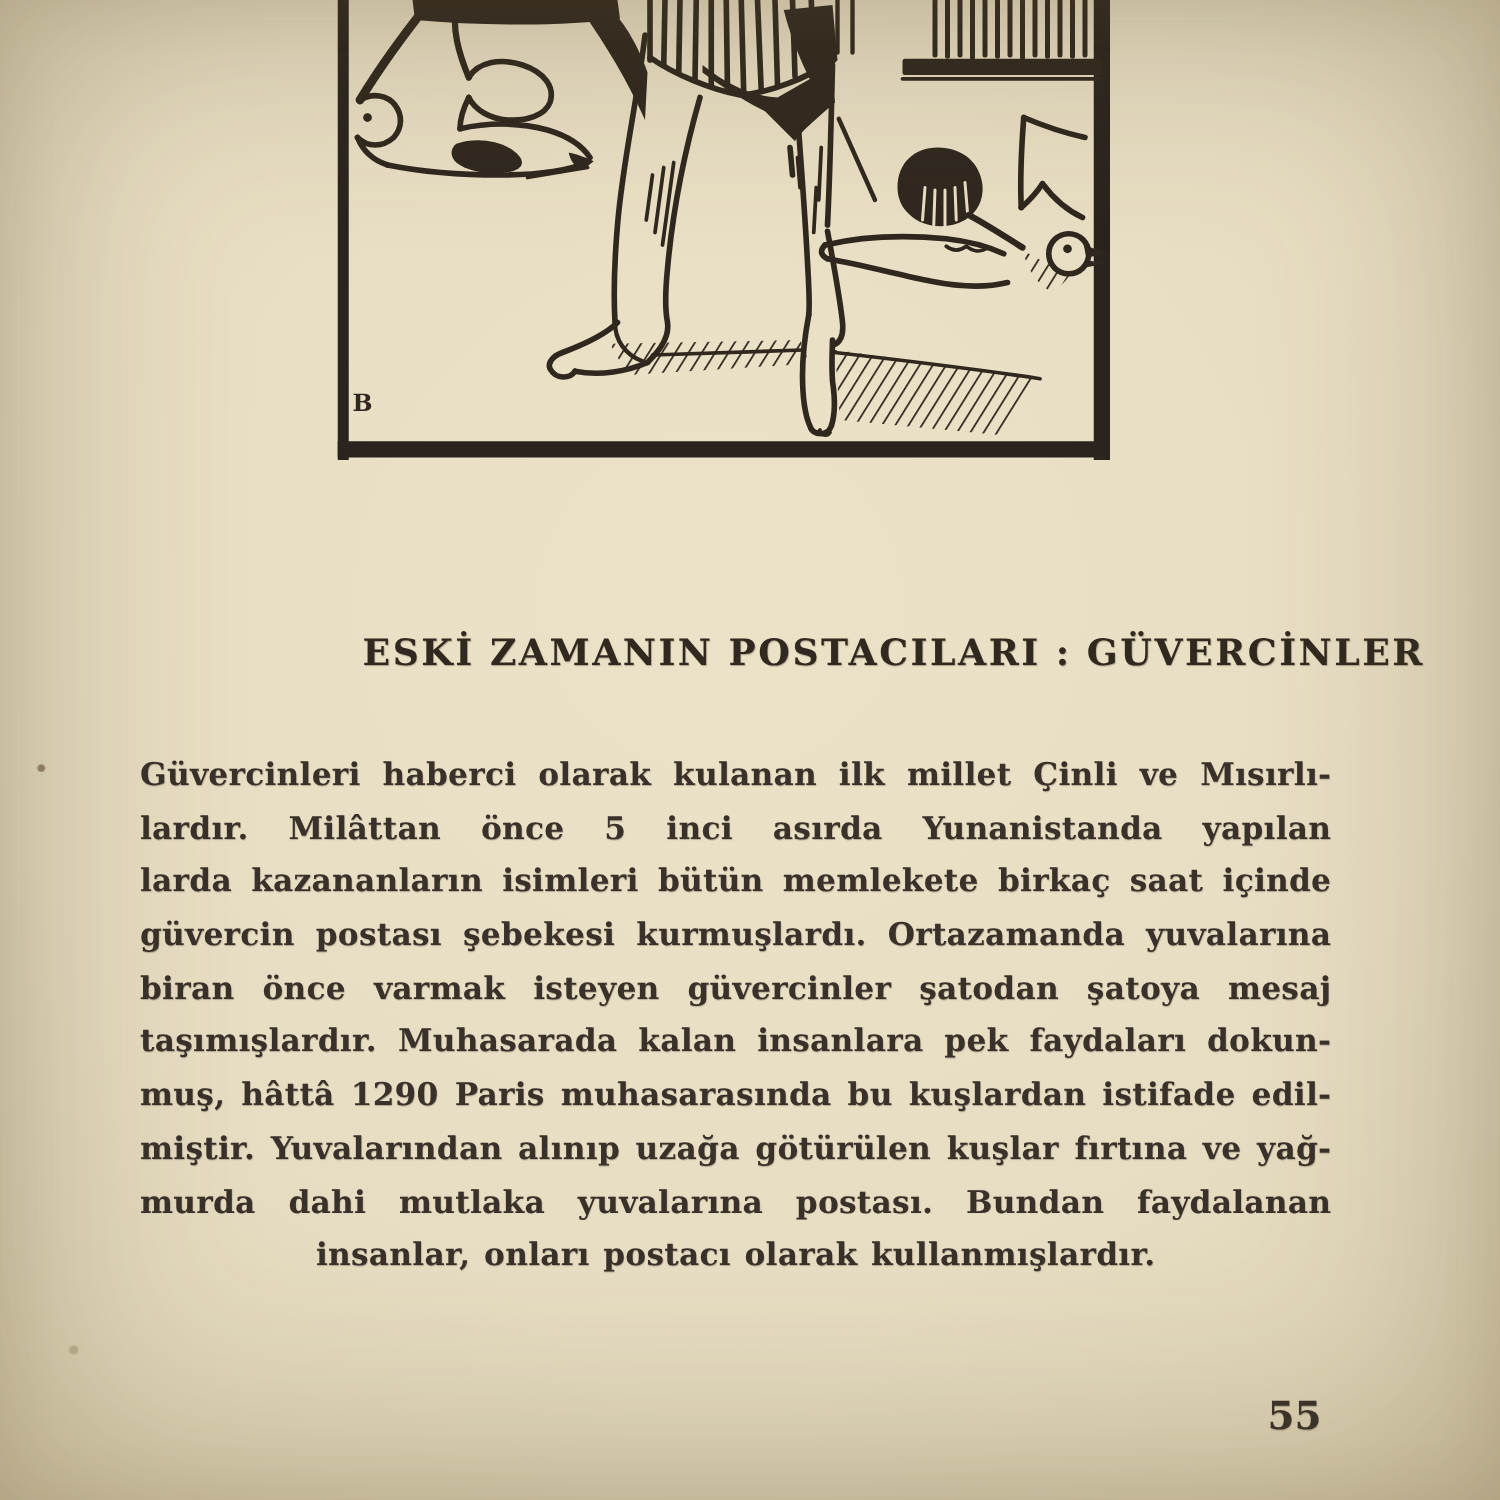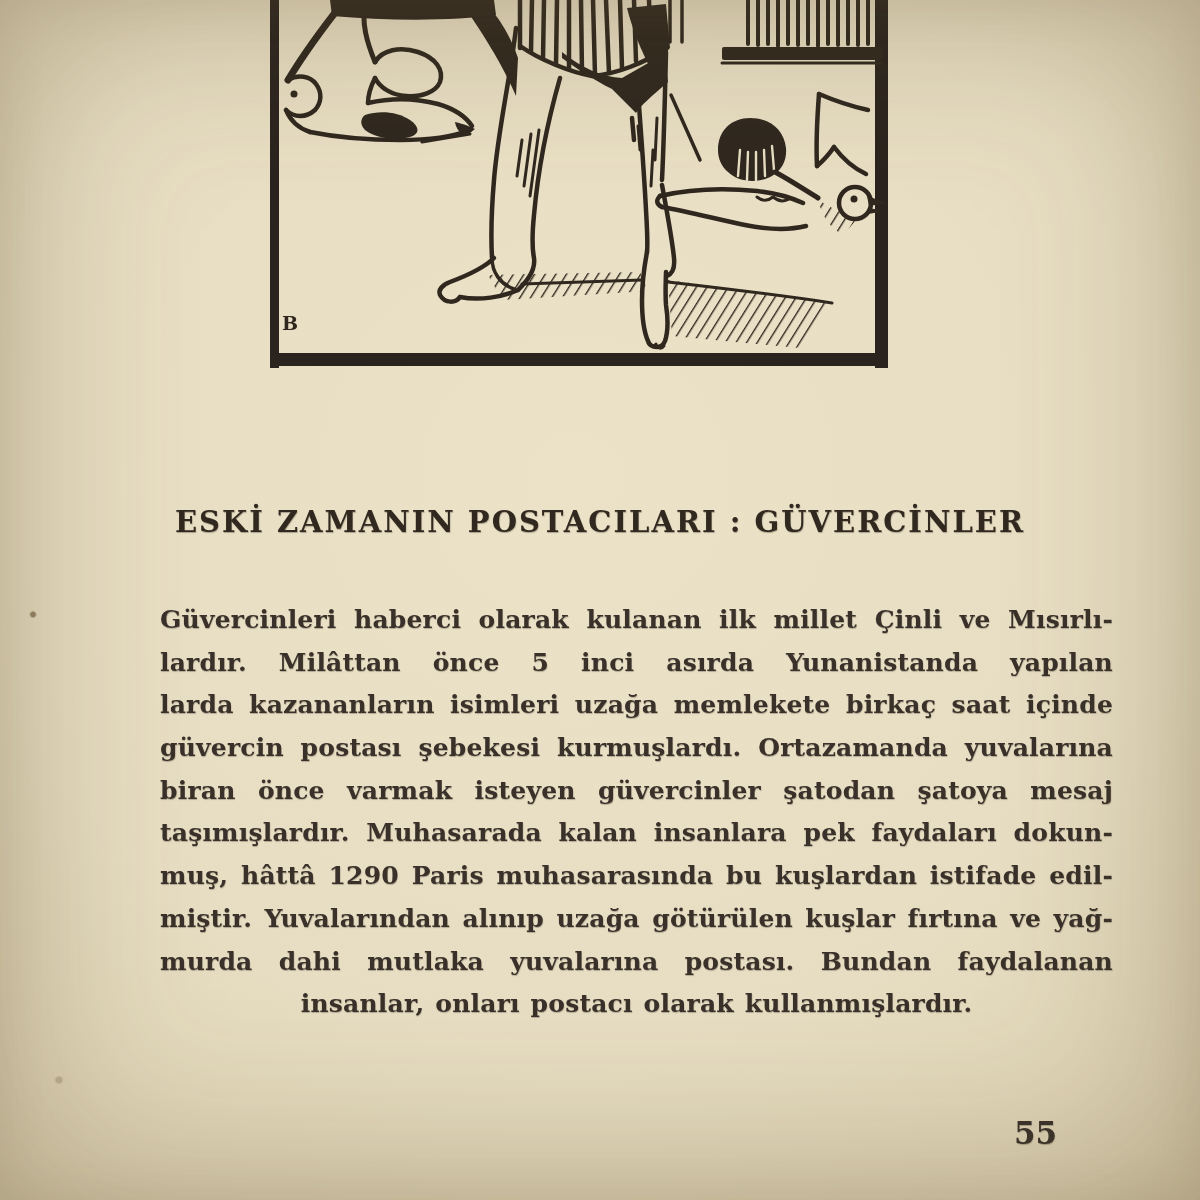--- a/index.html
+++ b/index.html
@@ -27,33 +27,32 @@
   .illustration{position:absolute;left:270px;top:0;width:618px;height:368px;}
   .illustration svg{position:absolute;inset:0;}
   .monogram{
     position:absolute;left:12px;top:312px;
     font-size:19px;font-weight:bold;color:var(--ink,#30281f);
     letter-spacing:1px;
   }
 
   .title{
     position:absolute;left:60px;top:505px;width:1080px;
-    text-align:center;margin:0;
+    text-align:right;margin:0;
     font-size:29px;font-weight:bold;letter-spacing:2px;
     color:#31291f;
     text-shadow:0.5px 0.7px 0.9px rgba(49,41,31,0.35);
     white-space:nowrap;
   }
 
   .body-text{
     position:absolute;left:112px;top:599px;width:953px;
     font-size:25px;font-weight:bold;color:#39312a;
     word-spacing:2px;letter-spacing:0.2px;
     text-shadow:0.4px 0.6px 0.8px rgba(56,46,34,0.30);
-    margin-left:48px;
   }
   .body-line{
     height:42.7px;line-height:42.7px;
     text-align:justify;overflow:hidden;
   }
   .body-line::after{content:"";display:inline-block;width:100%;}
   .body-line.last{text-align:center;}
   .body-line.last::after{content:none;}
 
   .page-number{
@@ -200,21 +199,21 @@
         </g>
       </svg>
       <span class="monogram">B</span>
     </div>
 
     <h1 class="title">ESKİ ZAMANIN POSTACILARI : GÜVERCİNLER</h1>
 
     <div class="body-text">
       <div class="body-line">Güvercinleri haberci olarak kulanan ilk millet Çinli ve Mısırlı-</div>
       <div class="body-line">lardır. Milâttan önce 5 inci asırda Yunanistanda yapılan Olimpiyat-</div>
-      <div class="body-line">larda kazananların isimleri uzağa memlekete birkaç saat içinde</div>
+      <div class="body-line">larda kazananların isimleri bütün memlekete birkaç saat içinde</div>
       <div class="body-line">güvercin postası şebekesi kurmuşlardı. Ortazamanda yuvalarına</div>
       <div class="body-line">biran önce varmak isteyen güvercinler şatodan şatoya mesaj</div>
       <div class="body-line">taşımışlardır. Muhasarada kalan insanlara pek faydaları dokun-</div>
       <div class="body-line">muş, hâttâ 1290 Paris muhasarasında bu kuşlardan istifade edil-</div>
       <div class="body-line">miştir. Yuvalarından alınıp uzağa götürülen kuşlar fırtına ve yağ-</div>
       <div class="body-line">murda dahi mutlaka yuvalarına postası. Bundan faydalanan</div>
       <div class="body-line last">insanlar, onları postacı olarak kullanmışlardır.</div>
     </div>
 
     <div class="page-number">55</div>

